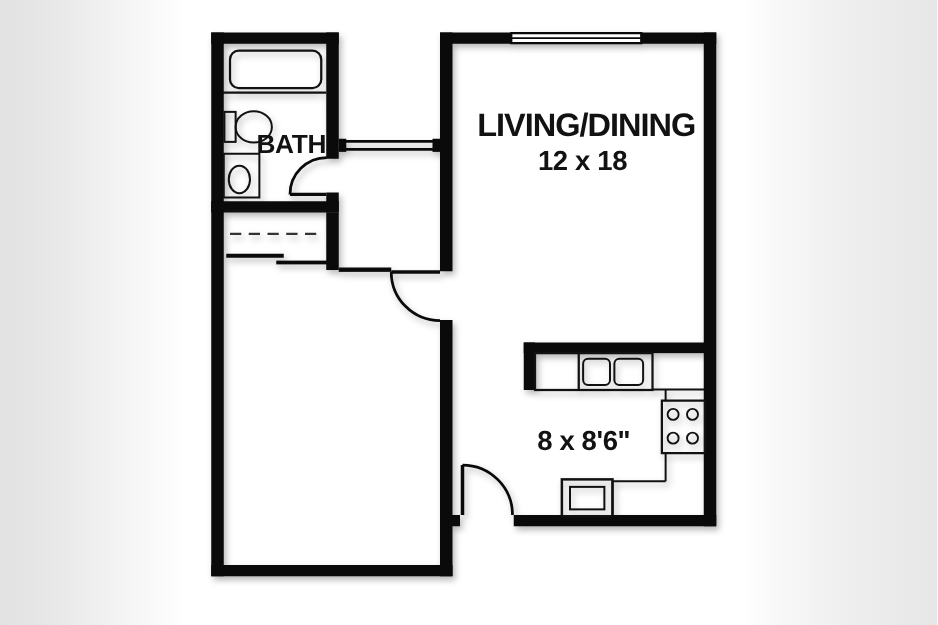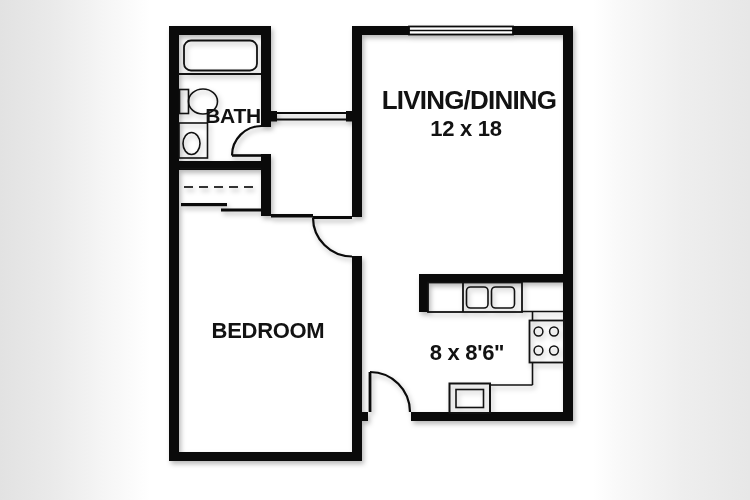--- a/index.html
+++ b/index.html
@@ -109,16 +109,15 @@
       <line x1="490" y1="385" x2="532.5" y2="385" stroke-width="1.6"></line>
       <line x1="490" y1="385" x2="490" y2="412" stroke-width="1.6"></line>
       <rect x="449.5" y="383.5" width="40.5" height="29.5" stroke-width="2"></rect>
       <rect x="456" y="389.5" width="27.5" height="18" stroke-width="1.6"></rect>
     </g>
   </svg>
 
   <div class="label lbl-bath">BATH</div>
   <div class="label lbl-living">LIVING/DINING</div>
   <div class="label lbl-living-dims">12 x 18</div>
-  <div class="label lbl-bedroom">BEDROOM</div>
   <div class="label lbl-kitchen-dims">8 x 8'6"</div>
 
 </div>
 
 </body></html>

